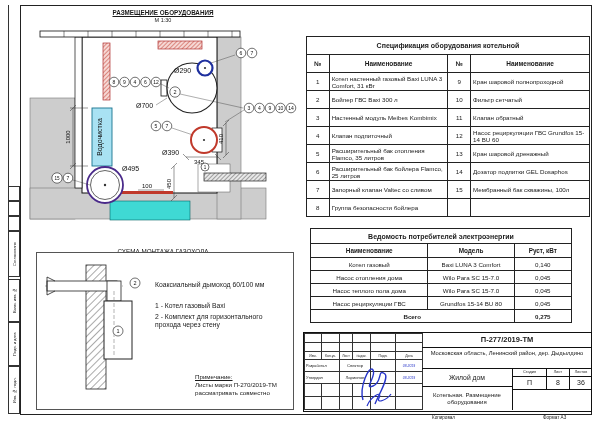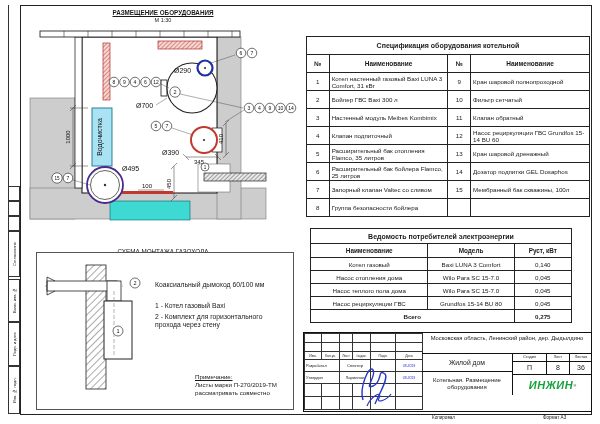--- a/index.html
+++ b/index.html
@@ -465,41 +465,38 @@
             <td></td>
             <td></td>
             <td></td>
             <td></td>
             <td></td>
           </tr>
     </tbody>
       </table>
   </div>
   <div class="tb-right">
+    <div class="tb-doc">П-277/2019-ТМ</div>
     <div class="tb-addr">Московская область, Ленинский район, дер. Дыдылдино</div>
     <div class="tb-bottom">
       <div class="tb-obj">
         <div class="tb-obj-top">Жилой дом</div>
         <div class="tb-obj-bottom">Котельная. Размещение оборудования</div>
       </div>
       <div class="tb-stage">
         <div class="stage-head">
           <div class="sh1">Стадия</div>
           <div class="sh2">Лист</div>
           <div class="sh3">Листов</div>
         </div>
         <div class="stage-vals">
           <div class="sh1">П</div>
           <div class="sh2">8</div>
           <div class="sh3">36</div>
         </div>
-        <div class="tb-logo">
-          <span class="logo-text">ИНЖИН</span>
-            <span class="logo-r">®</span>
-        </div>
       </div>
     </div>
   </div>
 </div>
 
 <svg class="abs sig-overlay" width="52" height="50" viewBox="0 0 52 50">
   <path d="M14,40 C10,28 20,4 24,10 C28,16 14,30 24,26 C34,22 28,8 36,14 C40,18 30,34 26,44" fill="none" stroke="#2735c9" stroke-width="1.4"></path>
   <path d="M18,46 C22,36 34,30 30,38 C27,44 38,40 42,34" fill="none" stroke="#2735c9" stroke-width="1.2"></path>
 </svg>
 

